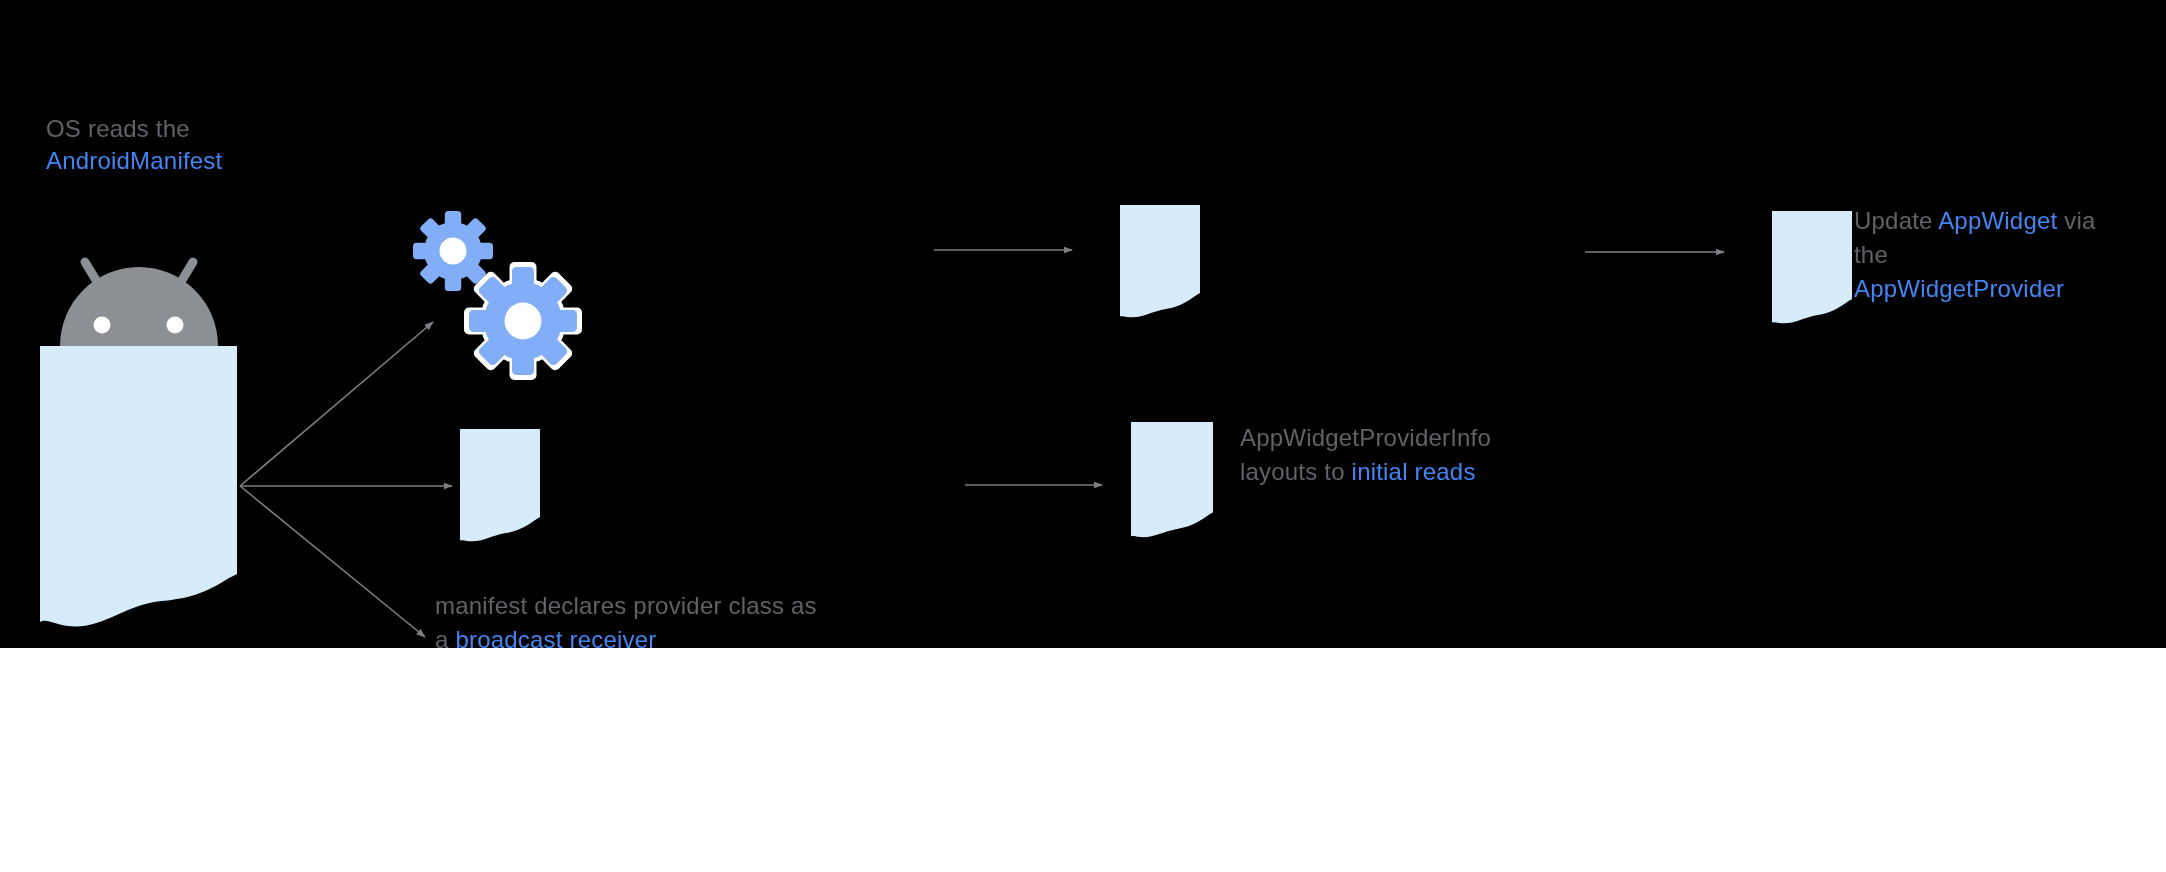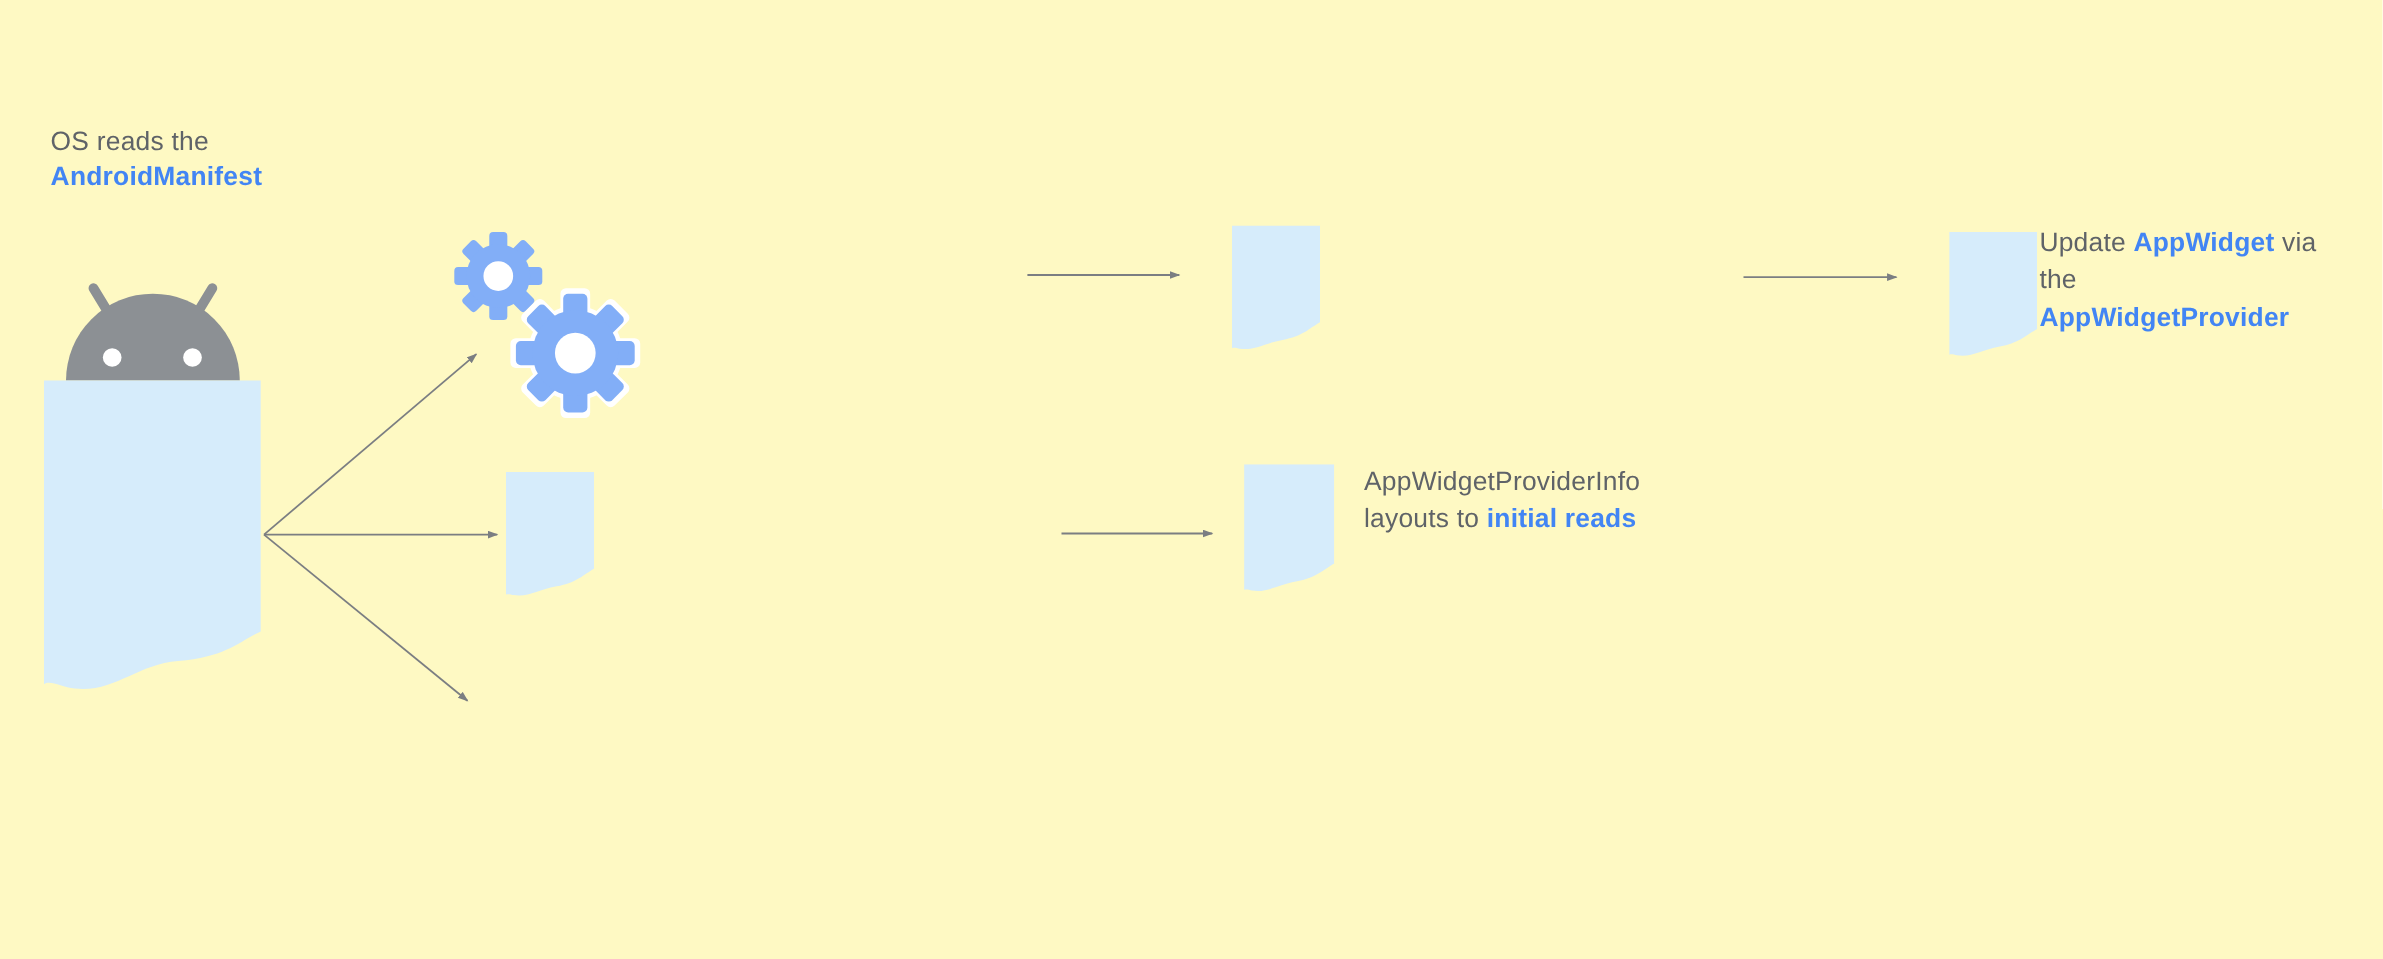--- a/index.html
+++ b/index.html
@@ -8,36 +8,36 @@
     --doc-fill: #D6ECFB;
     --gear-blue: #82AEF7;
     --robot-gray: #8C9094;
     --arrow-gray: #7B7E82;
   }
   * { box-sizing: border-box; }
   html, body { margin: 0; padding: 0; background: #ffffff; }
   #canvas {
     position: relative;
     width: 2166px;
-    height: 872px;
-    background: #fef9c3;
+    height: 648px;
+    background: #000000;
     overflow: hidden;
     font-family: "Liberation Sans", "DejaVu Sans", sans-serif;
   }
   .label {
     position: absolute;
     font-size: 24px;
     line-height: 34px;
     color: var(--text-gray);
     letter-spacing: 0.2px;
     white-space: nowrap;
   }
   .label .em {
     color: var(--accent-blue);
-    font-weight: 700;
+    font-weight: 400;
   }
   .abs { position: absolute; }
   svg { display: block; }
 </style>
 </head>
 <body>
 
 <div id="canvas">
 
   <svg class="abs" style="left:0;top:0" width="2166" height="872" viewBox="0 0 2166 872">
@@ -134,14 +134,15 @@
 
   <div class="label" style="left:46px;top:113px;line-height:32px"><span class="run">OS reads the</span><br><span class="em">AndroidManifest</span></div>
 
 
 
   <div class="label" style="left:1854px;top:204px"><span class="run">Update </span><span class="em">AppWidget</span><span class="run"> via</span><br><span class="run">the</span><br><span class="em">AppWidgetProvider</span></div>
 
 
   <div class="label" style="left:1240px;top:421px"><span class="run">AppWidgetProviderInfo</span><br><span class="run">layouts to </span><span class="em">initial reads</span></div>
 
+  <div class="label" style="left:435px;top:589px"><span class="run">manifest declares provider class as</span><br><span class="run">a </span><span class="em">broadcast receiver</span></div>
 
 </div>
 
 </body></html>

